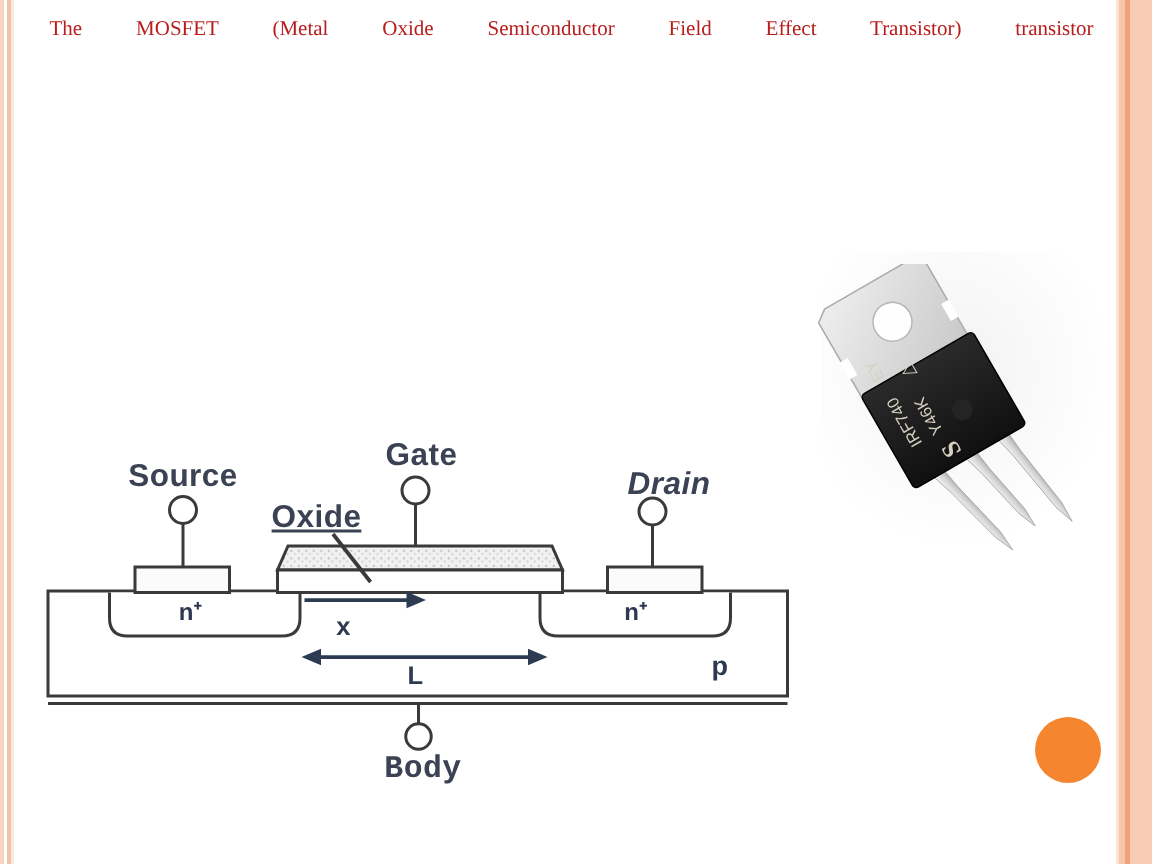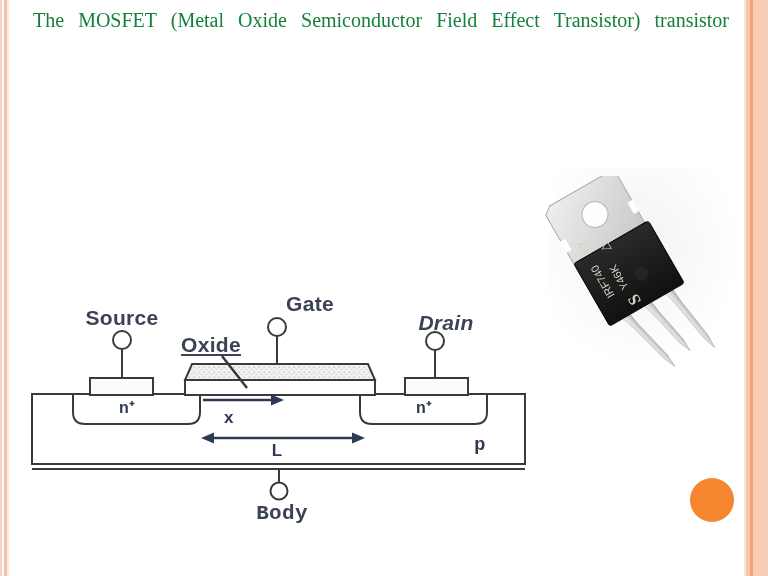--- a/index.html
+++ b/index.html
@@ -9,22 +9,22 @@
   
   .left-border{position:absolute;left:0;top:0;width:10px;height:576px;
     background:linear-gradient(to right,#f7d3c0 0 2.5px,#ffffff 2.5px 4.5px,
       #f4c3a7 4.5px 7.5px,#fbe9dd 7.5px 9.5px,#ffffff 9.5px);}
   .right-border{position:absolute;right:0;top:0;width:24px;height:576px;
     background:linear-gradient(to right,#fbe3d3 0 2px,#f8c7a9 2px 6px,
       #f1a278 6px 9px,#f9cdb5 9px 24px);}
 
   
   .para{position:absolute;left:33px;top:7px;width:696px;
-    font-family:"Liberation Serif",serif;font-size:20px;line-height:26px;
-    color:#15803d;}
+    font-family:"Liberation Serif",serif;font-size:14px;line-height:26px;
+    color:#b91c1c;}
   .para-line{text-align:justify;text-align-last:justify;white-space:normal;}
   .para-line.last{text-align:left;text-align-last:auto;}
 
   
   .diagram{position:absolute;left:28px;top:286px;width:510px;height:250px;}
   .diagram svg{position:absolute;left:0;top:0;overflow:visible;}
   .dlabel{position:absolute;color:#3a4254;font-weight:600;letter-spacing:.3px;
     transform:translateX(-50%);white-space:nowrap;}
   .dlabel.big{font-size:21px;}
   .dlabel.bold{font-size:16px;font-weight:700;color:#2e3850;}
@@ -84,21 +84,21 @@
 
     <line x1="175" y1="114" x2="244" y2="114" stroke="#2c3b52" stroke-width="2.5"></line>
     <polygon points="243,108.5 256,114 243,119.5" fill="#2c3b52"></polygon>
 
     <line x1="184" y1="152" x2="326" y2="152" stroke="#2c3b52" stroke-width="2.5"></line>
     <polygon points="186,146.5 173,152 186,157.5" fill="#2c3b52"></polygon>
     <polygon points="324,146.5 337,152 324,157.5" fill="#2c3b52"></polygon>
   </svg>
 
   <div class="dlabel big" style="left:94px;top:20px;">Source</div>
-  <div class="dlabel big" style="left:253px;top:6px;margin-left:29px;">Gate</div>
+  <div class="dlabel big" style="left:253px;top:6px;">Gate</div>
   <div class="dlabel big" style="left:183px;top:47px;text-decoration:underline;">Oxide</div>
   <div class="dlabel big" style="left:418px;top:25px;font-style:italic;">Drain</div>
   <div class="dlabel big" style="left:254px;top:216px;font-family:Liberation Mono, monospace;">Body</div>
   <div class="dlabel bold" style="left:99px;top:110px;">n⁺</div>
   <div class="dlabel bold" style="left:396px;top:110px;">n⁺</div>
   <div class="dlabel bold" style="left:452px;top:148px;font-size:18px;">p</div>
   <div class="dlabel dim" style="left:201px;top:122px;">x</div>
   <div class="dlabel dim" style="left:249px;top:155px;">L</div>
 </div>
 

